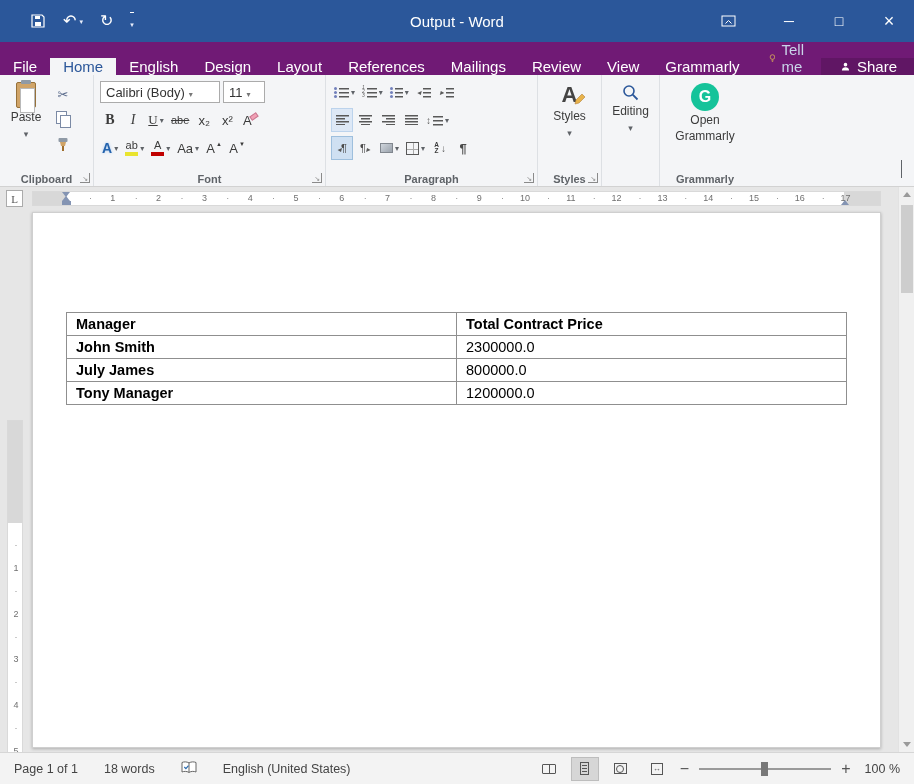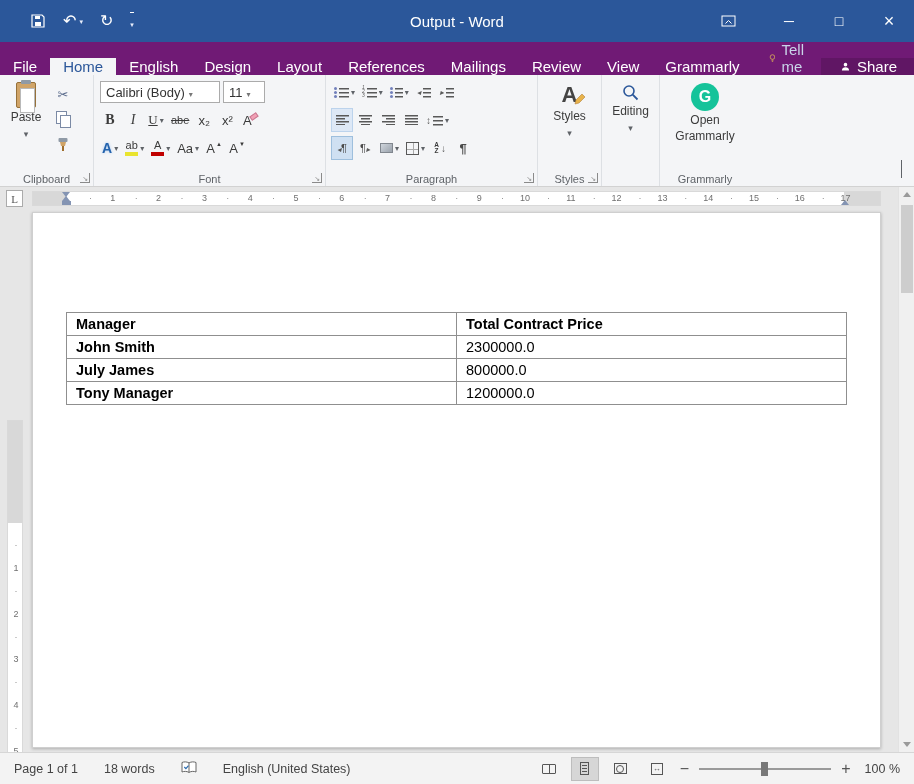--- a/index.html
+++ b/index.html
@@ -25,21 +25,21 @@
   .tabrow { position:absolute; top:42px; left:0; right:0; height:33px; background:#701a75; display:flex; align-items:flex-end; color:#fff; font-size:15px; }
   .tabs { display:flex; }
   .tab { padding:0 13px; display:flex; align-items:center; white-space:nowrap; }
   .tab.active { background:#f4f5f7; color:#2b579a; }
   .tellme { display:flex; align-items:center; gap:6px; color:#c9d4e9; padding:0 12px; margin-left:4px; }
   .share-area { margin-left:auto; background:rgba(0,0,0,0.14); display:flex; align-items:center; justify-content:center; gap:7px; padding:0 20px; min-width:96px; }
 
   
   .ribbon { position:absolute; top:75px; left:0; right:0; height:112px; background:#f4f5f7; border-bottom:1px solid #d2d2d2; display:flex; }
   .group { position:relative; border-right:1px solid #dde0e4; padding:3px 2px 16px; flex:0 0 auto; }
-  .group-label { position:absolute; bottom:1px; left:0; right:0; text-align:center; font-size:11px; color:#5f6368; }
+  .group-label { position:absolute; bottom:1px; left:0; right:0; text-align:center; font-size:11px; color:#5f6368;font-weight:bold; }
   .launcher { position:absolute; right:3px; bottom:3px; width:10px; height:10px; border-right:1px solid #8a8a8a; border-bottom:1px solid #8a8a8a; }
   .launcher::before { content:"↘"; position:absolute; right:1px; bottom:-1px; font-size:7px; color:#8a8a8a; }
   .r { display:flex; align-items:center; gap:3px; height:28px; padding:0 4px; }
   .fbtn { display:flex; align-items:center; justify-content:center; min-width:20px; height:22px; padding:0 2px; color:#3b3b3b; font-size:13px; }
   .dd::after { content:"▾"; font-size:8px; color:#5f6368; margin-left:2px; }
   .caret-down::after { content:"▾"; font-size:9px; color:#5f6368; }
   .pressed { background:#cfe0f2; outline:1px solid #9ebfdd; }
   .pressed-light { background:#dde8f6; outline:1px solid #bcd3ec; }
 
   

